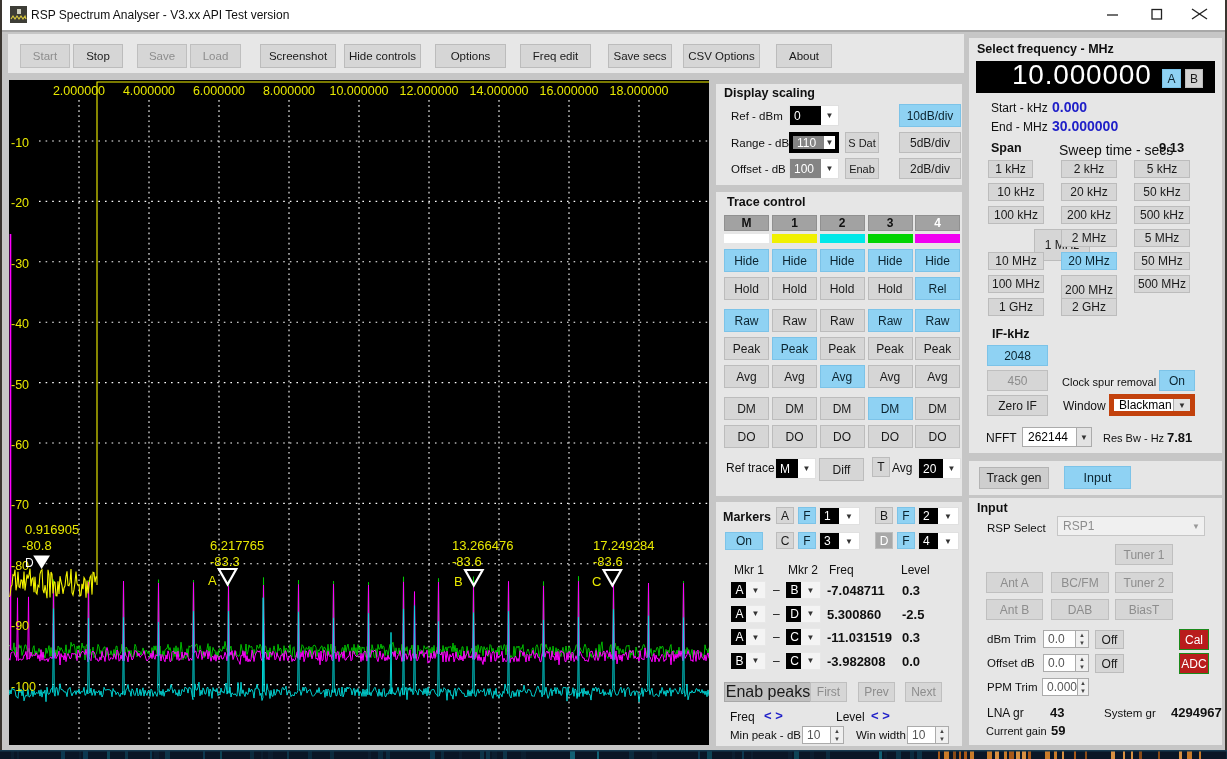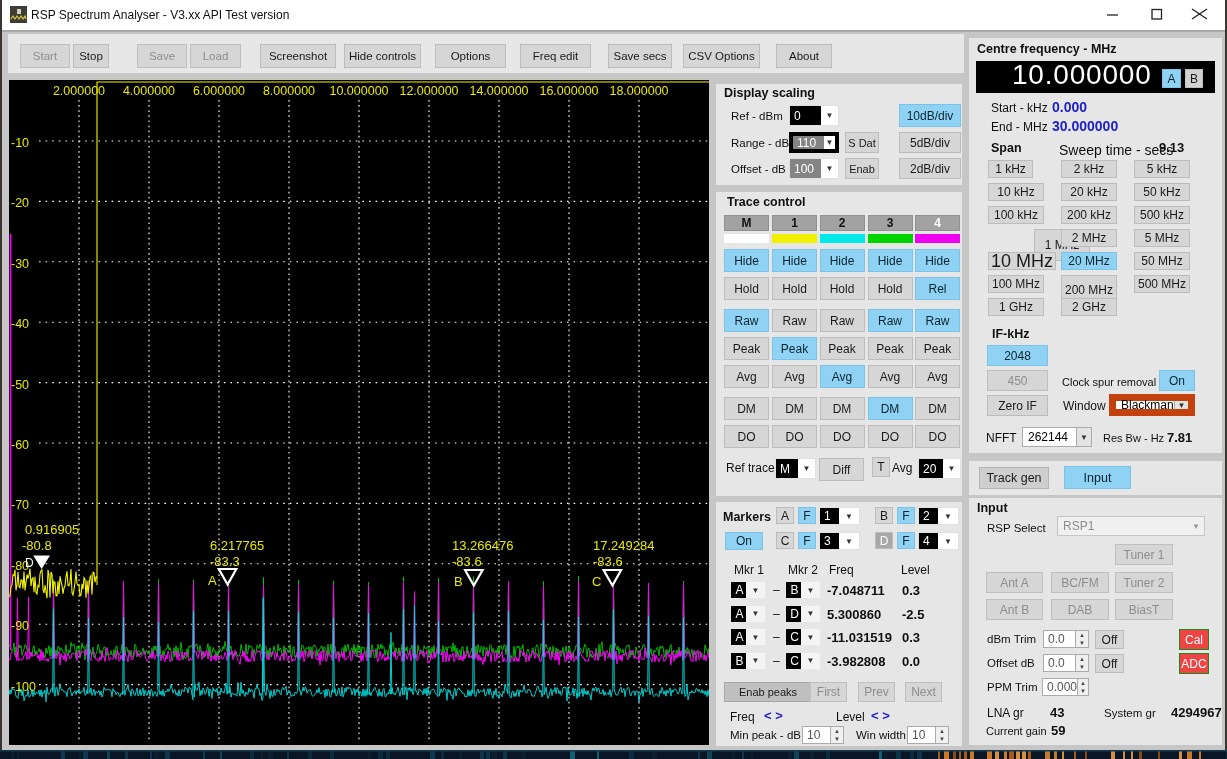--- a/index.html
+++ b/index.html
@@ -8,21 +8,21 @@
 .bd{position:absolute;background:#d6d6d6;border:1px solid #bfbfbf;color:#8d8d8d;display:flex;align-items:center;justify-content:center;white-space:nowrap}
 .bb{position:absolute;background:#8fd2f3;border:1px solid #7cc3e8;color:#0b2430;display:flex;align-items:center;justify-content:center;white-space:nowrap}
 .hd{position:absolute;background:#a2a2a2;border:1px solid #909090;color:#101010;display:flex;align-items:center;justify-content:center;font-weight:bold}
 .t{position:absolute;color:#101010;white-space:nowrap}
 .tb{position:absolute;color:#101010;white-space:nowrap;font-weight:bold}
 .blue{color:#2020c8;font-weight:bold}
 .combo{position:absolute;background:#ffffff;display:flex}
 .cval{background:#000;color:#fff;display:flex;align-items:center;padding-left:4px;font-size:12px}
 .cvalg{background:#848484;color:#fff;display:flex;align-items:center;padding-left:4px;font-size:12px}
 .carr{display:flex;align-items:center;justify-content:center;color:#333;font-size:8px}
-.gbtn{position:absolute;background:#ef4444;border:1px solid #1b8a1b;color:#fff;display:flex;align-items:center;justify-content:center;font-size:12px}
+.gbtn{position:absolute;background:#b91c1c;border:1px solid #1b8a1b;color:#fff;display:flex;align-items:center;justify-content:center;font-size:12px}
 .spin{position:absolute;background:#fff;border:1px solid #ababab;display:flex}
 .spinv{flex:1;display:flex;align-items:center;padding-left:4px;font-size:12px;color:#555}
 .spina{width:13px;border-left:1px solid #ababab;display:flex;flex-direction:column;background:#f0f0f0}
 .spina div{flex:1;display:flex;align-items:center;justify-content:center;font-size:6px;color:#444;line-height:0}
 </style></head><body>
 
 <div class="abs" style="left:0;top:0;width:1227px;height:759px;border-left:2px solid #3a3530;border-right:2px solid #3a3530;z-index:50;pointer-events:none"></div>
 <div class="abs" style="left:0;top:0;width:1227px;height:30px;background:#ffffff"></div>
 <svg class="abs" style="left:10px;top:6px" width="17" height="17" xmlns="http://www.w3.org/2000/svg">
 <rect width="17" height="17" fill="#3d3d36"></rect>
@@ -32,21 +32,21 @@
 <div class="t" style="left:31px;top:8px;font-size:12px">RSP Spectrum Analyser - V3.xx API Test version</div>
 <svg class="abs" style="left:1090px;top:0" width="130" height="30" xmlns="http://www.w3.org/2000/svg">
 <line x1="17" y1="15" x2="28" y2="15" stroke="#222" stroke-width="1.3"></line>
 <rect x="62" y="9.5" width="9.5" height="9.5" fill="none" stroke="#222" stroke-width="1.3"></rect>
 <line x1="102" y1="9" x2="117" y2="19" stroke="#222" stroke-width="1.3"></line>
 <line x1="117" y1="9" x2="102" y2="19" stroke="#222" stroke-width="1.3"></line>
 </svg>
 <div class="abs" style="left:0;top:30px;width:1227px;height:2px;background:#a8a8a8"></div>
 <div class="panel" style="left:8px;top:34px;width:956px;height:39px;background:#e7e7e7"></div>
 <div class="bd" style="left:20px;top:44px;width:50px;height:24px;font-size:11.5px">Start</div>
-<div class="b" style="left:73px;top:44px;width:36px;height:24px;font-size:11.5px">Stop</div>
+<div class="b" style="left:73px;top:44px;width:50px;height:24px;font-size:11.5px">Stop</div>
 <div class="bd" style="left:137px;top:44px;width:50px;height:24px;font-size:11.5px">Save</div>
 <div class="bd" style="left:190px;top:44px;width:51px;height:24px;font-size:11.5px">Load</div>
 <div class="b" style="left:260px;top:44px;width:76px;height:24px;font-size:11.5px">Screenshot</div>
 <div class="b" style="left:344px;top:44px;width:77px;height:24px;font-size:11.5px">Hide controls</div>
 <div class="b" style="left:435px;top:44px;width:71px;height:24px;font-size:11.5px">Options</div>
 <div class="b" style="left:520px;top:44px;width:71px;height:24px;font-size:11.5px">Freq edit</div>
 <div class="b" style="left:608px;top:44px;width:64px;height:24px;font-size:11.5px">Save secs</div>
 <div class="b" style="left:683px;top:44px;width:77px;height:24px;font-size:11.5px">CSV Options</div>
 <div class="b" style="left:776px;top:44px;width:56px;height:24px;font-size:11.5px">About</div>
 <div class="abs" style="left:9px;top:80px;width:700px;height:665px;background:#000">
@@ -261,21 +261,21 @@
     <div class="cval" style="width:15px;padding-left:2px;justify-content:center">B</div>
     <div class="carr" style="flex:1">▼</div>
   </div>
 <div class="t" style="left:773px;top:653.5px;font-size:12px">–</div>
 <div class="combo" style="left:785px;top:651.5px;width:36px;height:18px;border:1px solid #e8e8e8;background:#f4f4f4">
     <div class="cval" style="width:15px;padding-left:2px;justify-content:center">C</div>
     <div class="carr" style="flex:1">▼</div>
   </div>
 <div class="tb" style="left:827px;top:653.5px;font-size:13px">-3.982808</div>
 <div class="tb" style="left:902px;top:653.5px;font-size:13px">0.0</div>
-<div class="b" style="left:724px;top:682px;width:88px;height:20px;font-size:11px;background:#c0c0c0;border-color:#a8a8a8">Enab peaks</div>
+<div class="b" style="left:724px;top:682px;width:88px;height:20px;font-size:16px;background:#c0c0c0;border-color:#a8a8a8">Enab peaks</div>
 <div class="bd" style="left:810px;top:682px;width:37px;height:20px;font-size:12px">First</div>
 <div class="bd" style="left:858px;top:682px;width:37px;height:20px;font-size:12px">Prev</div>
 <div class="bd" style="left:905px;top:682px;width:37px;height:20px;font-size:12px">Next</div>
 <div class="t" style="left:730px;top:710px;font-size:12px">Freq</div>
 <div class="tb" style="left:764px;top:708px;font-size:13px;color:#2020c8">&lt; &gt;</div>
 <div class="t" style="left:836px;top:710px;font-size:12px">Level</div>
 <div class="tb" style="left:871px;top:708px;font-size:13px;color:#2020c8">&lt; &gt;</div>
 <div class="t" style="left:730px;top:729px;font-size:11.5px">Min peak - dB</div>
 <div class="spin" style="left:802px;top:726px;width:42px;height:18px">
     <div class="spinv">10</div>
@@ -286,21 +286,21 @@
   </div>
 <div class="t" style="left:856px;top:729px;font-size:11.5px">Win width</div>
 <div class="spin" style="left:907px;top:726px;width:42px;height:18px">
     <div class="spinv">10</div>
     <div class="spina">
       <div>▲</div>
       <div>▼</div>
     </div>
   </div>
 <div class="panel" style="left:969px;top:38px;width:253px;height:415px"></div>
-<div class="tb" style="left:977px;top:42px;font-size:12.5px">Centre frequency - MHz</div>
+<div class="tb" style="left:977px;top:42px;font-size:12.5px">Select frequency - MHz</div>
 <div class="abs" style="left:976px;top:61px;width:239px;height:32px;background:#000"></div>
 <div class="abs" style="left:1012px;top:59px;color:#fff;font-size:28px;letter-spacing:0.8px;white-space:nowrap">10.000000</div>
 <div class="bb" style="left:1162px;top:69px;width:19px;height:19px;font-size:12px">A</div>
 <div class="b" style="left:1185px;top:69px;width:18px;height:19px;font-size:12px;background:#d2d2d2;border-color:#bcbcbc">B</div>
 <div class="t" style="left:991px;top:101px;font-size:12px">Start - kHz</div>
 <div class="t blue" style="left:1052px;top:99px;font-size:14px">0.000</div>
 <div class="t" style="left:991px;top:120px;font-size:12px">End - MHz</div>
 <div class="t blue" style="left:1052px;top:118px;font-size:14px">30.000000</div>
 <div class="tb" style="left:991px;top:141px;font-size:12.5px">Span</div>
 <div class="t" style="left:1059px;top:142px;font-size:14px">Sweep time - secs</div>
@@ -310,36 +310,36 @@
 <div class="b" style="left:1134px;top:160px;width:56px;height:18px;font-size:12px">5 kHz</div>
 <div class="b" style="left:988px;top:183px;width:56px;height:18px;font-size:12px">10 kHz</div>
 <div class="b" style="left:1061px;top:183px;width:56px;height:18px;font-size:12px">20 kHz</div>
 <div class="b" style="left:1134px;top:183px;width:56px;height:18px;font-size:12px">50 kHz</div>
 <div class="b" style="left:988px;top:206px;width:56px;height:18px;font-size:12px">100 kHz</div>
 <div class="b" style="left:1061px;top:206px;width:56px;height:18px;font-size:12px">200 kHz</div>
 <div class="b" style="left:1134px;top:206px;width:56px;height:18px;font-size:12px">500 kHz</div>
 <div class="b" style="left:1034px;top:229px;width:56px;height:32px;font-size:12px">1 MHz</div>
 <div class="b" style="left:1061px;top:229px;width:56px;height:18px;font-size:12px">2 MHz</div>
 <div class="b" style="left:1134px;top:229px;width:56px;height:18px;font-size:12px">5 MHz</div>
-<div class="b" style="left:988px;top:252px;width:68px;height:18px;font-size:18px">10 MHz</div>
+<div class="b" style="left:988px;top:252px;width:56px;height:18px;font-size:12px">10 MHz</div>
 <div class="bb" style="left:1061px;top:252px;width:56px;height:18px;font-size:12px">20 MHz</div>
 <div class="b" style="left:1134px;top:252px;width:56px;height:18px;font-size:12px">50 MHz</div>
 <div class="b" style="left:988px;top:275px;width:56px;height:18px;font-size:12px">100 MHz</div>
 <div class="b" style="left:1061px;top:275px;width:56px;height:30px;font-size:12px">200 MHz</div>
 <div class="b" style="left:1134px;top:275px;width:56px;height:18px;font-size:12px">500 MHz</div>
 <div class="b" style="left:988px;top:298px;width:56px;height:18px;font-size:12px">1 GHz</div>
 <div class="b" style="left:1061px;top:298px;width:56px;height:18px;font-size:12px">2 GHz</div>
 <div class="tb" style="left:992px;top:327px;font-size:12.5px">IF-kHz</div>
 <div class="bb" style="left:987px;top:345px;width:61px;height:21px;font-size:12px">2048</div>
 <div class="bd" style="left:987px;top:370px;width:61px;height:21px;font-size:12px">450</div>
 <div class="b" style="left:987px;top:395px;width:61px;height:21px;font-size:12px">Zero IF</div>
 <div class="t" style="left:1062px;top:376px;font-size:11px">Clock spur removal</div>
 <div class="bb" style="left:1159px;top:370px;width:36px;height:21px;font-size:12px">On</div>
 <div class="t" style="left:1063px;top:399px;font-size:12px">Window</div>
-<div class="combo" style="left:1109px;top:394px;width:86px;height:22px;border:7px solid #c2410c">
+<div class="combo" style="left:1109px;top:394px;width:86px;height:22px;border:5px solid #c2410c">
 <div style="flex:1;display:flex;align-items:center;padding-left:5px;font-size:12px">Blackman</div>
 <div class="carr" style="width:17px;background:#e3e3e3;border-left:1px solid #ababab">▼</div>
   </div>
 <div class="t" style="left:986px;top:431px;font-size:12px">NFFT</div>
 <div class="combo" style="left:1022px;top:427px;width:70px;height:20px;border:1px solid #ababab">
 <div style="flex:1;display:flex;align-items:center;padding-left:5px;font-size:12px">262144</div>
 <div class="carr" style="width:15px;background:#e3e3e3;border-left:1px solid #ababab">▼</div>
   </div>
 <div class="t" style="left:1103px;top:432px;font-size:11px">Res Bw - Hz</div>
 <div class="tb" style="left:1167px;top:430px;font-size:13px">7.81</div>

